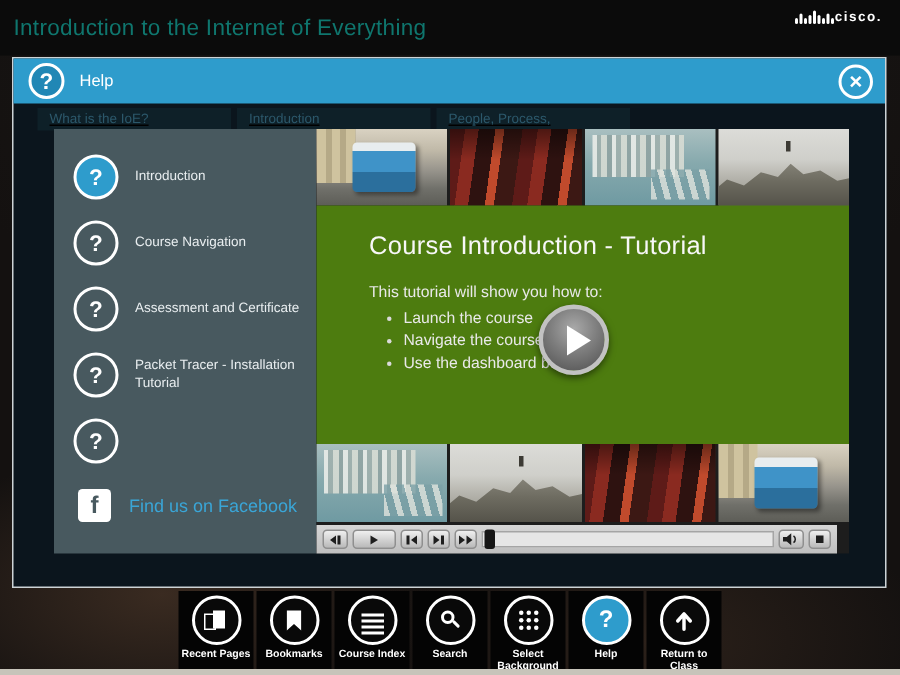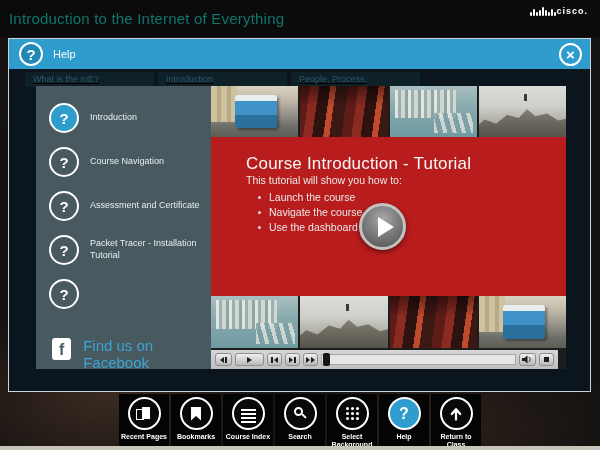--- a/index.html
+++ b/index.html
@@ -34,21 +34,21 @@
   
   .sb{position:absolute;left:27px;top:47px;width:175px;height:283px;background:#48595f;padding-top:10px;box-sizing:border-box;}
   .sb-item{display:flex;align-items:center;gap:11px;padding:7px 6px 7px 13px;cursor:pointer;}
   .sb-ic{flex:0 0 30px;width:30px;height:30px;border:2px solid #fff;border-radius:50%;box-sizing:border-box;
     color:#fff;font-size:15px;font-weight:bold;display:flex;align-items:center;justify-content:center;}
   .sb-ic.active{background:#2e9ccc;}
   .sb-label{color:#e9eef0;font-size:9px;line-height:1.3;}
   .sb-fb{display:flex;align-items:center;gap:12px;padding:10px 6px 0 16px;cursor:pointer;}
   .fb-ic{width:22px;height:22px;background:#fff;border-radius:3px;color:#48595f;font-size:16px;font-weight:bold;
     display:flex;align-items:flex-end;justify-content:center;line-height:20px;}
-  .fb-label{color:#3aa5d6;font-size:15px;margin-top:11px;}
+  .fb-label{color:#3aa5d6;font-size:12px;}
   
   .mn{position:absolute;left:202px;top:47px;width:355px;height:283px;background:#1d1d1d;}
   .strip{height:51px;display:flex;gap:2px;background:#1d1d1d;}
   .strip.bottom{height:52px;}
   .ph{flex:1;position:relative;overflow:hidden;}
   .ph-tram{background:linear-gradient(180deg,#d9d2c2 0%,#c0b9a8 28%,#96938b 55%,#70706a 78%,#5d5d57 100%);}
   .ph-tram:before{content:"";position:absolute;left:0;top:0;width:30%;height:70%;
     background:repeating-linear-gradient(90deg,#cfc39f 0 6px,#b5a987 6px 10px);}
   .ph-tram:after{content:"";position:absolute;left:28%;top:18%;width:48%;height:64%;border-radius:3px;
     background:linear-gradient(180deg,#e8edef 0 18%,#3f93c8 18% 60%,#2b6f9d 60% 100%);box-shadow:2px 2px 3px rgba(0,0,0,.4);}
@@ -57,23 +57,23 @@
   .ph-aerial{background:linear-gradient(180deg,#a9bfc0 0%,#86a9ad 45%,#6f9aa2 100%);}
   .ph-aerial:before{content:"";position:absolute;left:6%;top:8%;width:70%;height:55%;
     background:repeating-linear-gradient(90deg,#e9ece8 0 3px,#9fb0ad 3px 6px,#d7dcd4 6px 10px,#8fa3a2 10px 13px);opacity:.9;}
   .ph-aerial:after{content:"";position:absolute;right:4%;bottom:8%;width:45%;height:40%;
     background:repeating-linear-gradient(75deg,#dfe3dd 0 4px,#7ba0a6 4px 9px);opacity:.8;}
   .ph-rocks{background:linear-gradient(180deg,#dcdcd8 0%,#cfcfca 40%,#b9b8b1 60%,#8e8c83 100%);}
   .ph-rocks:after{content:"";position:absolute;left:-4%;bottom:0;width:108%;height:62%;
     background:linear-gradient(180deg,#8a887d 0%,#6d6b60 50%,#55534a 100%);
     clip-path:polygon(0 70%,10% 45%,22% 58%,34% 30%,46% 40%,55% 12%,64% 34%,76% 26%,88% 48%,100% 40%,100% 100%,0 100%);}
   .ph-rocks:before{content:"";position:absolute;left:52%;top:16%;width:3px;height:7px;background:#3c3a34;z-index:1;}
-  .content{height:159px;background:#b91c1c;position:relative;box-sizing:border-box;padding:17px 0 0 35px;}
+  .content{height:159px;background:#4d7c0f;position:relative;box-sizing:border-box;padding:17px 0 0 35px;}
   .content-title{color:#f7f7f7;font-size:17px;letter-spacing:.2px;}
-  .content-intro{color:#e9e9e9;font-size:10.5px;}
+  .content-intro{color:#e9e9e9;font-size:10.5px;margin-top:15px;}
   .content ul{margin:5px 0 0 12px;padding:0;list-style:none;}
   .content li{color:#e9e9e9;font-size:10.5px;margin-top:3px;padding-left:11px;position:relative;}
   .content li:before{content:"";position:absolute;left:0;top:5px;width:3px;height:3px;background:#dadada;border-radius:50%;}
   .play-btn{position:absolute;left:148px;top:66px;width:47px;height:47px;border-radius:50%;
     background:radial-gradient(circle at 50% 32%,#a9a9a9 0%,#7e7e7e 45%,#4f4f4f 100%);
     border:3px solid #c2c2c2;box-sizing:border-box;box-shadow:0 2px 5px rgba(0,0,0,.5);cursor:pointer;}
   .play-btn:after{content:"";position:absolute;left:16px;top:11px;width:0;height:0;
     border-left:16px solid #fff;border-top:10px solid transparent;border-bottom:10px solid transparent;}
   
   .media{height:19px;margin-top:2px;width:347px;background:linear-gradient(180deg,#d6d6d6,#bfbfbf);

